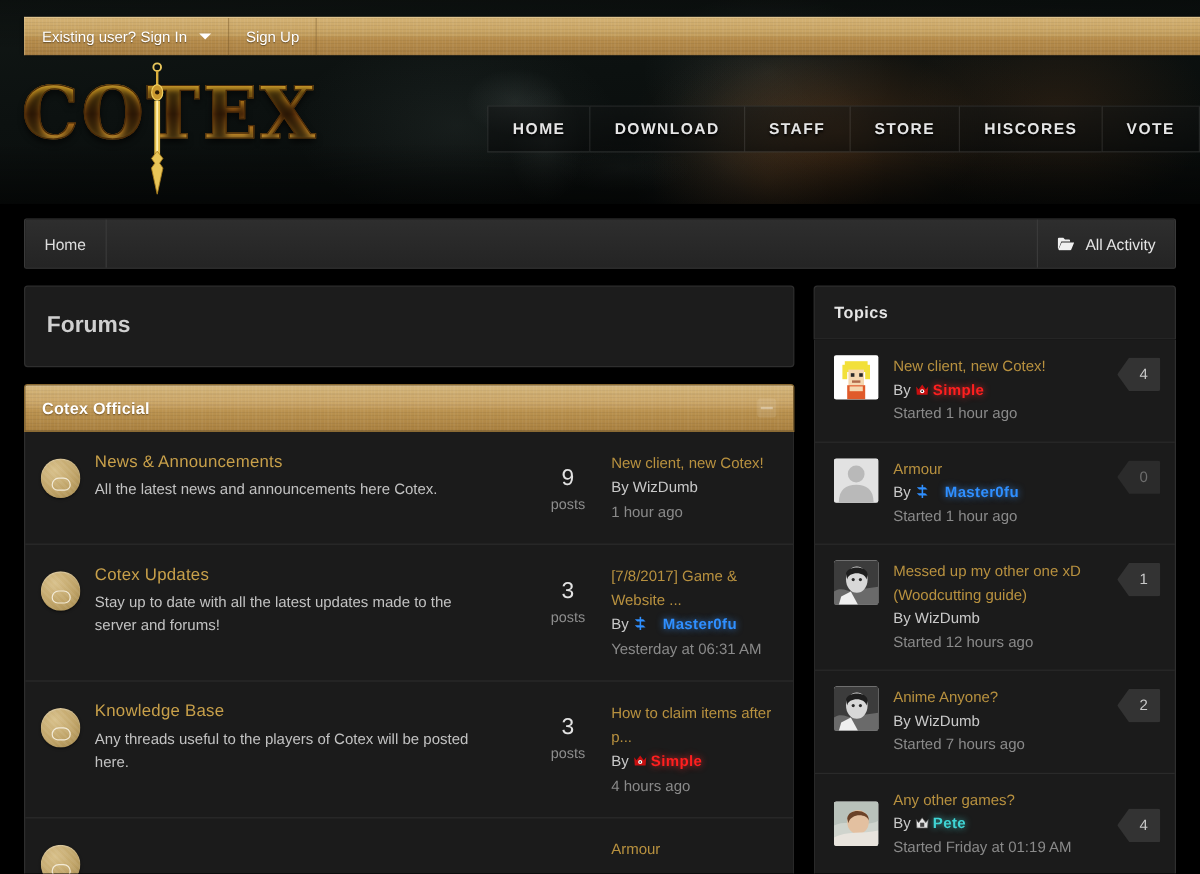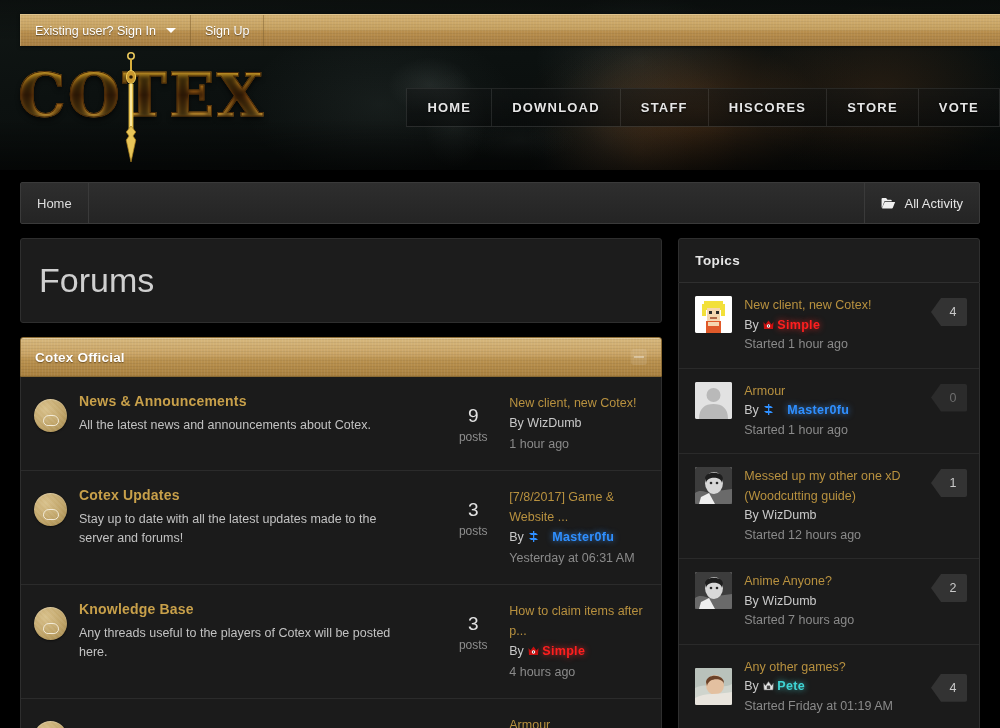--- a/index.html
+++ b/index.html
@@ -169,23 +169,23 @@
   #side-col { width: 303px; }
 
   
   #forums-card {
     background: #1c1c1c;
     border: 1px solid #2e2e2e;
     border-radius: 3px;
     padding: 22px 18px;
   }
   #forums-title {
-    font-size: 34px;
+    font-size: 19px;
     color: #cfcfcf;
-    font-weight: normal;
+    font-weight: bold;
   }
 
   
   #cat-header {
     margin-top: 14px;
     height: 40px;
     display: flex;
     align-items: center;
     justify-content: space-between;
     padding: 0 14px;
@@ -247,21 +247,21 @@
     position: absolute;
     left: 9px; top: 16px;
     width: 14px; height: 9px;
     border: 1.5px solid #f2ead6;
     border-radius: 7px 7px 6px 6px;
   }
   .f-body { flex: 1; padding-right: 8px; }
   .f-name {
     color: #c8a04a;
     font-size: 14px;
-    font-weight: bold;
+    font-weight: normal;
     letter-spacing: .2px;
     cursor: pointer;
     display: inline-block;
   }
   .f-desc {
     margin-top: 7px;
     color: #c2c2c2;
     font-size: 12.5px;
     line-height: 1.55;
     max-width: 330px;
@@ -375,22 +375,22 @@
       <rect x="4.6" y="34" width="4.8" height="48" fill="#e3bd4a"></rect>
       <rect x="6.2" y="34" width="1.6" height="48" fill="#fff0b0"></rect>
       <path d="M2.2 82 L7 76 L11.8 82 L9 86 L11.8 90 L7 112 L2.2 90 L5 86 Z" fill="#e8c558" stroke="#a87c1c" stroke-width=".7"></path>
     </svg>
   </div>
 
   <div id="mainnav">
     <div class="nav-item">HOME</div>
     <div class="nav-item">DOWNLOAD</div>
     <div class="nav-item">STAFF</div>
+    <div class="nav-item">STORE</div>
     <div class="nav-item">HISCORES</div>
-    <div class="nav-item">STORE</div>
     <div class="nav-item">VOTE</div>
   </div>
 </div>
 
 <div id="crumbbar">
   <div id="crumb-home">
     <span>Home</span>
   </div>
   <div id="crumb-spacer"></div>
   <div id="crumb-activity">
@@ -418,21 +418,21 @@
     </div>
 
     <div id="forum-list">
 
       <div class="frow">
         <div class="f-icon-cell">
           <div class="f-icon"></div>
         </div>
         <div class="f-body">
           <span class="f-name">News &amp; Announcements</span>
-          <div class="f-desc">All the latest news and announcements about Cotex.</div>
+          <div class="f-desc">All the latest news and announcements here Cotex.</div>
         </div>
         <div class="f-posts">
           <span class="num">9</span>
           <span class="lbl">posts</span>
         </div>
         <div class="f-last">
           <span class="tt">New client, new Cotex!</span>
           <span class="by"><span>By </span><span>WizDumb</span></span>
           <span class="ago">1 hour ago</span>
         </div>

